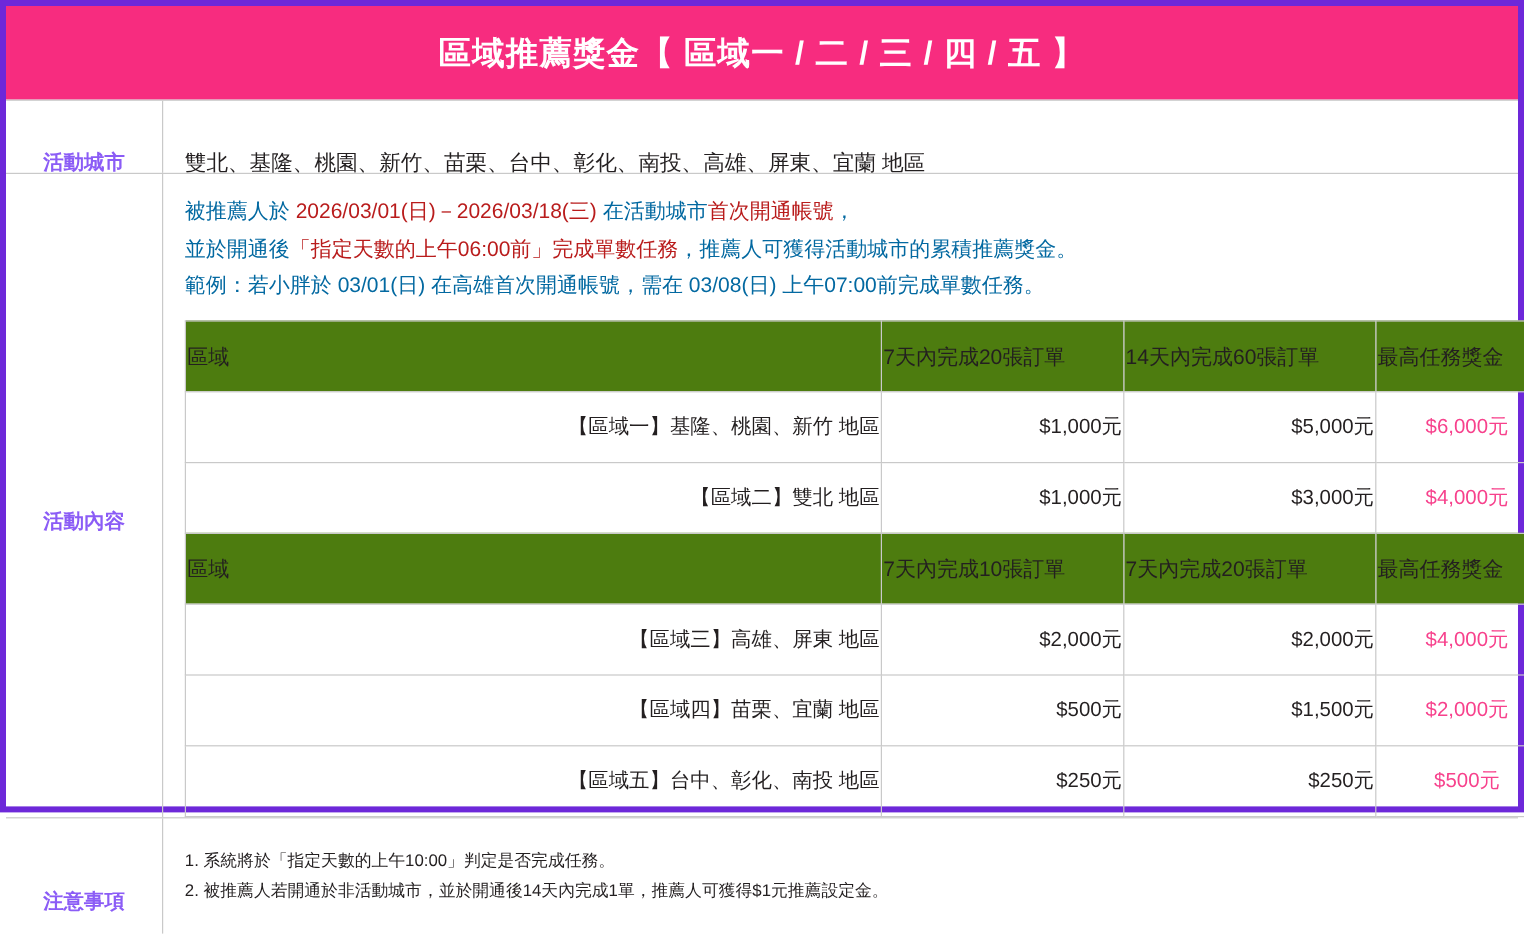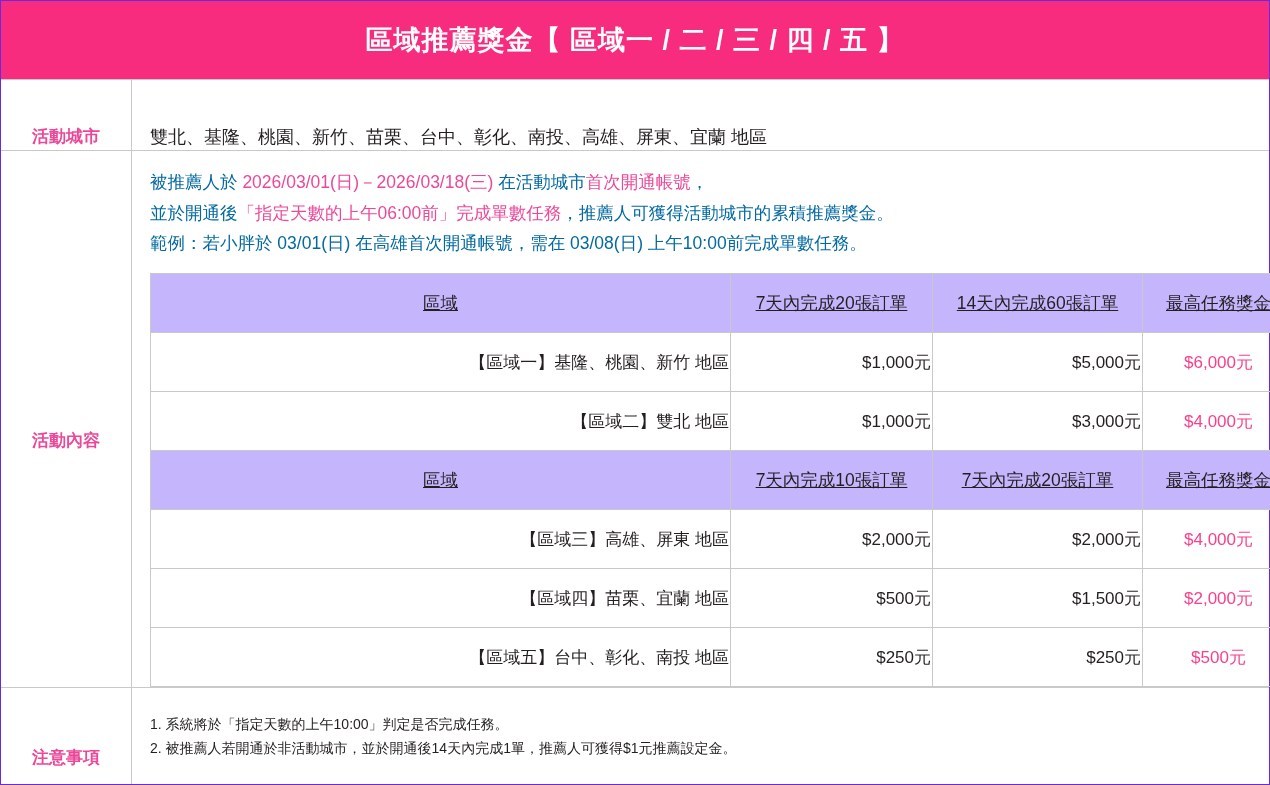--- a/index.html
+++ b/index.html
@@ -9,25 +9,25 @@
   body {
     width: 1270px;
     height: 785px;
     background: #ffffff;
     font-family: "Liberation Sans", "DejaVu Sans", sans-serif;
     color: #231f20;
     overflow: hidden;
   }
   .sheet {
     width: 1270px;
-    height: 785px;
+    height: 677px;
     box-sizing: border-box;
     display: flex;
     flex-direction: column;
-    border: 1px solid #6d28d9;
+    border: 5px solid #6d28d9;
   }
   
   .banner {
     background: #f72c7f;
     color: #ffffff;
     height: 78px;
     min-height: 78px;
     display: flex;
     align-items: center;
     justify-content: center;
@@ -42,21 +42,21 @@
   }
   .row-city { min-height: 60px; }
   .label-cell {
     width: 130px;
     min-width: 130px;
     display: flex;
     align-items: center;
     justify-content: center;
     font-size: 17px;
     font-weight: bold;
-    color: #ec4899;
+    color: #8b5cf6;
     text-align: center;
     box-sizing: border-box;
     margin-top: 43px;
   }
   .content-cell {
     flex: 1;
     border-left: 1px solid #c9c9c9;
     box-sizing: border-box;
     display: flex;
     flex-direction: column;
@@ -75,40 +75,38 @@
     display: flex;
     flex-direction: column;
     height: 100%;
     box-sizing: border-box;
   }
   .desc {
     padding: 16px 0 14px 18px;
     font-size: 17.5px;
     line-height: 1.75;
   }
-  .desc .pink { color: #ec4899; }
+  .desc .pink { color: #b91c1c; }
   .desc .plain { color: #0369a1; }
   .tbl {
     border-collapse: collapse;
     width: calc(100% - 18px);
     margin-left: 18px;
     table-layout: fixed;
   }
   .tbl td, .tbl th {
     border: 1px solid #c9c9c9;
     height: 59px;
     font-size: 17px;
     font-weight: normal;
     box-sizing: border-box;
   }
   .tbl .hdr td {
-    background: #c4b5fd;
-    text-align: center;
-    font-size: 17.5px;
-    text-decoration: underline;
+    background: #4d7c0f;
+    font-size: 17.5px;
   }
   .col-area   { width: 580px; }
   .col-n1     { width: 202px; }
   .col-n2     { width: 210px; }
   .col-max    { width: 152px; }
   .cell-area {
     text-align: right;
     padding-left: 14px;
     font-size: 17.5px;
   }
@@ -143,21 +141,21 @@
     </div>
   </div>
 
   <div class="row row-main">
     <div class="label-cell">活動內容</div>
     <div class="content-cell">
       <div class="main-inner">
         <div class="desc">
             <div><span class="plain">被推薦人於 </span><span class="pink">2026/03/01(日)－2026/03/18(三)</span><span class="plain"> 在活動城市</span><span class="pink">首次開通帳號</span><span class="plain">，</span></div>
             <div><span class="plain">並於開通後</span><span class="pink">「指定天數的上午06:00前」完成單數任務</span><span class="plain">，推薦人可獲得活動城市的累積推薦獎金。</span></div>
-            <div><span class="plain">範例：若小胖於 03/01(日) 在高雄首次開通帳號，需在 03/08(日) 上午10:00前完成單數任務。</span></div>
+            <div><span class="plain">範例：若小胖於 03/01(日) 在高雄首次開通帳號，需在 03/08(日) 上午07:00前完成單數任務。</span></div>
           </div>
         <div>
           <table class="tbl">
             <colgroup>
               <col class="col-area">
                 <col class="col-n1">
                 <col class="col-n2">
                 <col class="col-max">
             </colgroup>
             <tbody>

